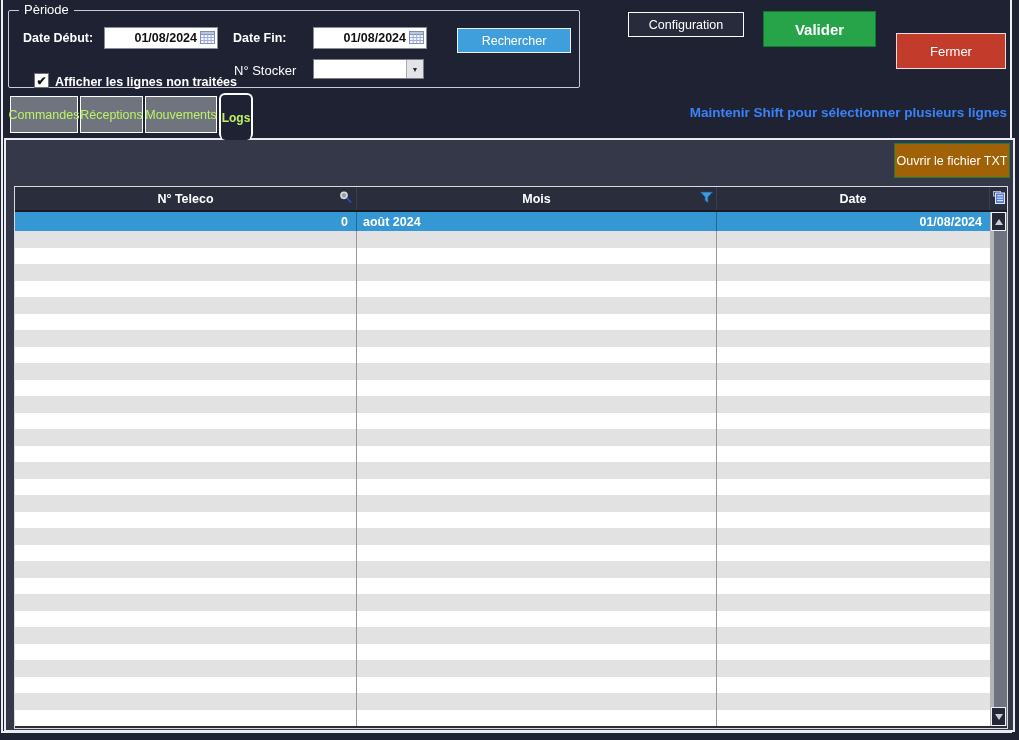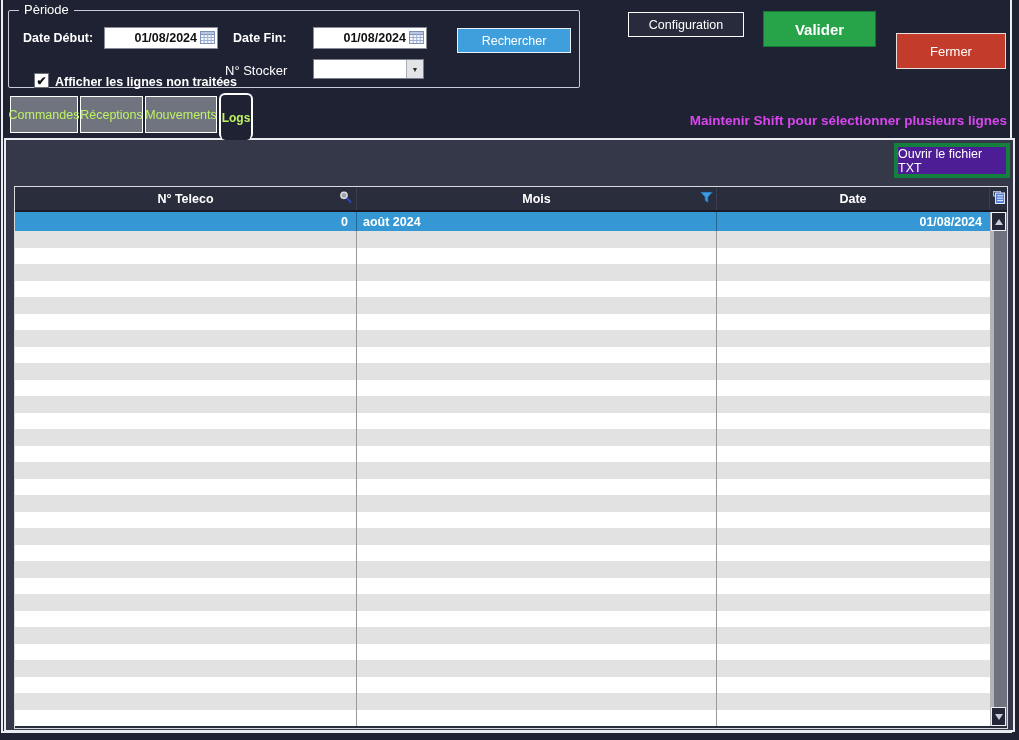--- a/index.html
+++ b/index.html
@@ -49,28 +49,28 @@
          font-size: 12.5px; color: #fff; cursor: default; }
   .btn-rechercher { left: 457px; top: 28px; width: 114px; height: 25px;
          background: #3f9edc; border: 1px solid #e8f2fb; }
   .btn-configuration { left: 628px; top: 12px; width: 116px; height: 25px;
          background: #282b3b; border: 1px solid #fdfdfd; }
   .btn-valider { left: 763px; top: 11px; width: 113px; height: 36px;
          background: #27a34a; border: 1px solid #107a33; font-weight: 700; font-size: 15px; }
   .btn-fermer { left: 896px; top: 11px; width: 110px; height: 36px;
          background: #c33b2a; border: 1px solid #eadfdd; font-size: 13px; margin-top: 22px; }
   .btn-open-txt { left: 888px; top: 3px; width: 116px; height: 35px;
-         background: #4c1d95; border: 4px solid #15803d; }
+         background: #a16207; border: 1px solid #15803d; }
   
   .tab { position: absolute; top: 96px; height: 37px; background: #70747f;
          border: 1px solid #fdfdfd; display: flex; align-items: center; justify-content: center;
          font-size: 12.5px; color: #bef264; z-index: 2; }
   .tab-active { top: 93px; height: 47px; background: #1f2233;
          border: 2px solid #fdfdfd; border-bottom: none; font-weight: 700; font-size: 12px; z-index: 4; }
-  .hint { position: absolute; top: 113px; right: 12px; font-size: 13.5px; font-weight: 700; color: #d946ef; z-index: 2; }
+  .hint { position: absolute; top: 105px; right: 12px; font-size: 13.5px; font-weight: 700; color: #3b82f6; z-index: 2; }
   
   .panel { position: absolute; left: 4px; top: 138px; width: 1011px; height: 594px;
          background: #353849; border: 2px solid #e9ebf0; z-index: 1; }
   
   .grid { position: absolute; left: 8px; top: 46px; width: 994px; height: 543px;
          border: 1px solid #d8dae0; background: #2a2d3c; }
   .grid-header { display: flex; height: 25px; background: #2a2d3c; border-bottom: 2px solid #191b27; }
   .hcell { position: relative; display: flex; align-items: center; justify-content: center;
          font-size: 12.5px; font-weight: 600; color: #fff; border-right: 1px solid #3a3e50; }
   .hc0 { width: 342px; } .hc1 { width: 360px; } .hc2 { width: 273px; }
@@ -142,21 +142,21 @@
           </g>
         </svg>
       </span>
     </div>
 
     <div class="checkbox">
       <span id="cb-mark">✔</span>
     </div>
     <span class="lbl bold" style="left:46px; top:64px;">Afficher les lignes non traitées</span>
 
-    <span class="lbl" style="left:216px; top:52px; font-size:13px;">N° Stocker</span>
+    <span class="lbl" style="left:225px; top:52px; font-size:13px;">N° Stocker</span>
     <div class="combo" style="left:304px; top:48px;">
       <span></span>
       <span class="combo-arrow-btn">▼</span>
     </div>
   </div>
 
   <div class="btn btn-rechercher" style="background: rgb(63, 158, 220);">Rechercher</div>
   <div class="btn btn-configuration">Configuration</div>
   <div class="btn btn-valider" style="background: rgb(39, 163, 74);">Valider</div>
   <div class="btn btn-fermer" style="background: rgb(195, 59, 42);">Fermer</div>

